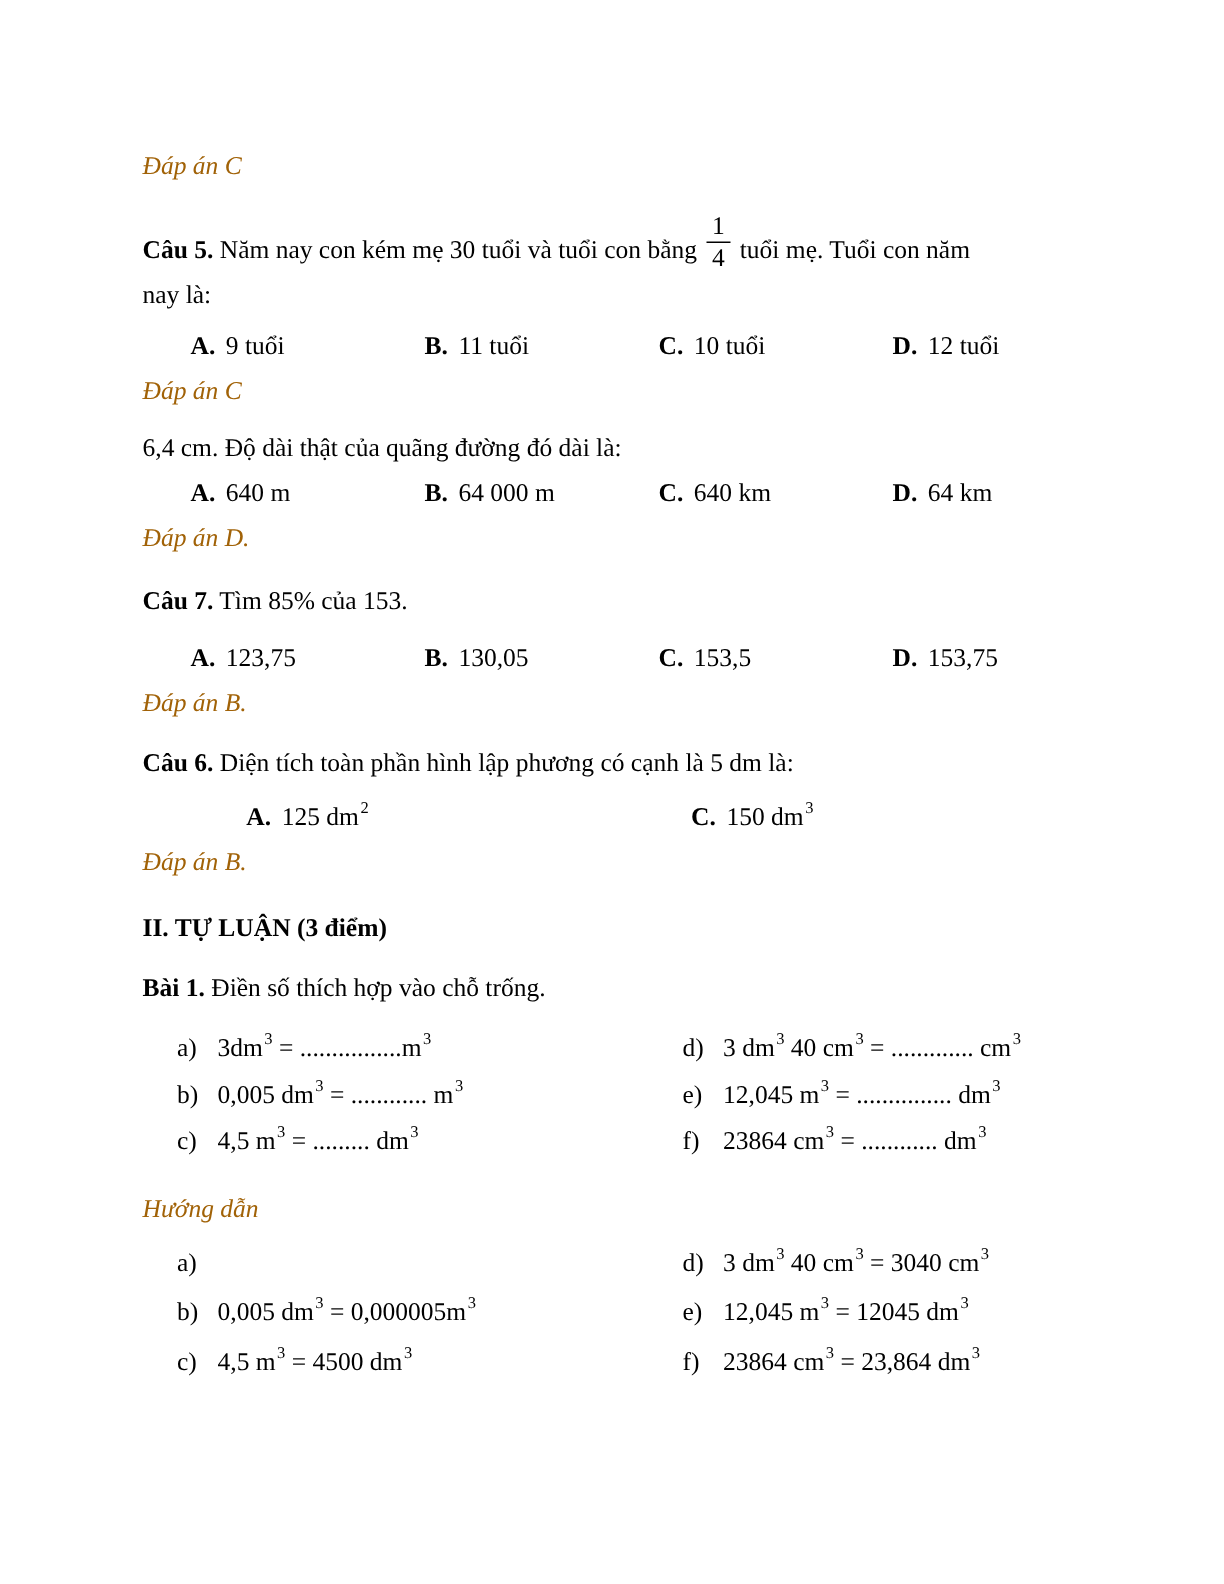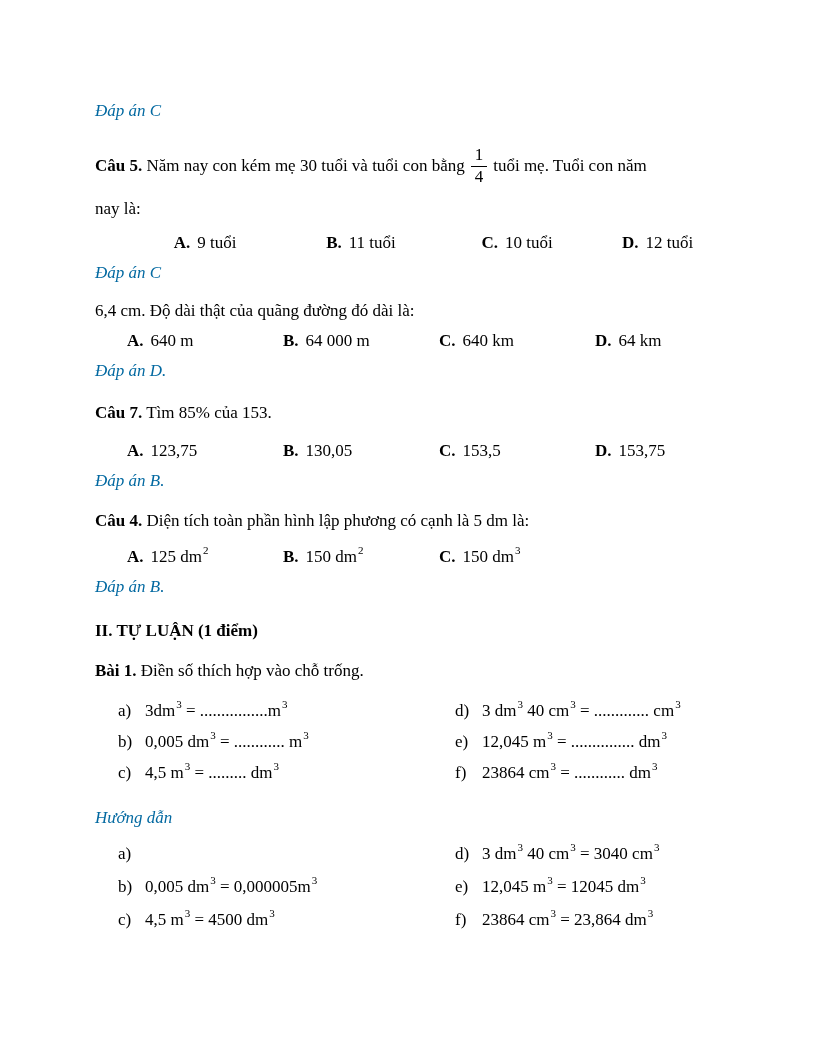--- a/index.html
+++ b/index.html
@@ -9,27 +9,27 @@
     height: 1056px;
     background: #ffffff;
     padding: 96px 96px 0 95px;
     font-family: "Liberation Serif", "DejaVu Serif", serif;
     font-size: 17px;
     color: #000000;
     line-height: 30px;
     overflow: hidden;
   }
   .red-note {
-    color: #0369a1;
+    color: #a16207;
     font-style: italic;
     line-height: 30px;
   }
   .q-label, b { font-weight: bold; }
   .q-line { line-height: 30px; }
-  .q5-line1 { display: flex; align-items: center; line-height: 30px; margin-top: 12px; min-height: 56px; }
+  .q5-line1 { display: flex; align-items: flex-end; line-height: 30px; margin-top: 0; min-height: 56px; }
   .q5-line1 .txt { white-space: pre; }
   .frac {
     display: inline-block;
     vertical-align: middle;
     text-align: center;
     margin: 0 6px;
     line-height: 1.1;
   }
   .frac .num { display: block; padding: 0 4px 1px; border-bottom: 1.4px solid #000; }
   .frac .den { display: block; padding-top: 1px; }
@@ -52,22 +52,22 @@
   .section-heading { font-weight: bold; margin-top: 14px; line-height: 30px; }
   .cols { display: flex; }
   .col-left { width: 360px; flex: 0 0 360px; padding-left: 23px; }
   .col-right { flex: 1; }
   .item { display: flex; line-height: 30px; white-space: nowrap; }
   .item-letter { width: 27px; flex: 0 0 27px; }
   .fill-grid { margin-top: 10px; }
   .fill-grid .item { margin-bottom: 1px; }
   .ans-grid { margin-top: 6px; }
   .ans-grid .item { margin-bottom: 3px; }
-  .mt4 { margin-top: 4px; text-align: center; }
-  .mt6 { margin-top: 6px; }
+  .mt4 { margin-top: 4px; }
+  .mt6 { margin-top: 6px; text-align: center; }
   .mt8 { margin-top: 8px; }
   .mt10 { margin-top: 10px; }
   .mt12 { margin-top: 12px; }
   .mt14 { margin-top: 14px; }
 </style>
 </head>
 <body>
 
 <div class="page">
 
@@ -108,31 +108,30 @@
     <div class="options mt8">
       <span class="opt"><b class="opt-letter">A.</b><span class="opt-text">123,75</span></span>
       <span class="opt"><b class="opt-letter">B.</b><span class="opt-text">130,05</span></span>
       <span class="opt"><b class="opt-letter">C.</b><span class="opt-text">153,5</span></span>
       <span class="opt"><b class="opt-letter">D.</b><span class="opt-text">153,75</span></span>
     </div>
     <div class="red-note">Đáp án B.</div>
   </div>
 
   <div class="mt10">
-    <div class="q-line"><b class="q-label">Câu 4.</b><span> Diện tích toàn phần hình lập phương có cạnh là 5 dm là:</span></div>
+    <div class="q-line"><b class="q-label">Câu 6.</b><span> Diện tích toàn phần hình lập phương có cạnh là 5 dm là:</span></div>
     <div class="options mt6">
       <span class="opt"><b class="opt-letter">A.</b><span class="opt-text">125 dm<sup>2</sup></span></span>
-      <span class="opt"><b class="opt-letter">B.</b><span class="opt-text">150 dm<sup>2</sup></span></span>
       <span class="opt"><b class="opt-letter">C.</b><span class="opt-text">150 dm<sup>3</sup></span></span>
     </div>
     <div class="red-note">Đáp án B.</div>
   </div>
 
   <div>
-    <div class="section-heading">II. TỰ LUẬN (1 điểm)</div>
+    <div class="section-heading">II. TỰ LUẬN (3 điểm)</div>
     <div class="q-line mt10"><b class="q-label">Bài 1.</b><span> Điền số thích hợp vào chỗ trống.</span></div>
 
     <div class="cols fill-grid">
       <div class="col-left">
         <div class="item">
             <span class="item-letter">a)</span>
             <span>3dm<sup>3</sup> = ................m<sup>3</sup></span>
           </div>
         <div class="item">
             <span class="item-letter">b)</span>

